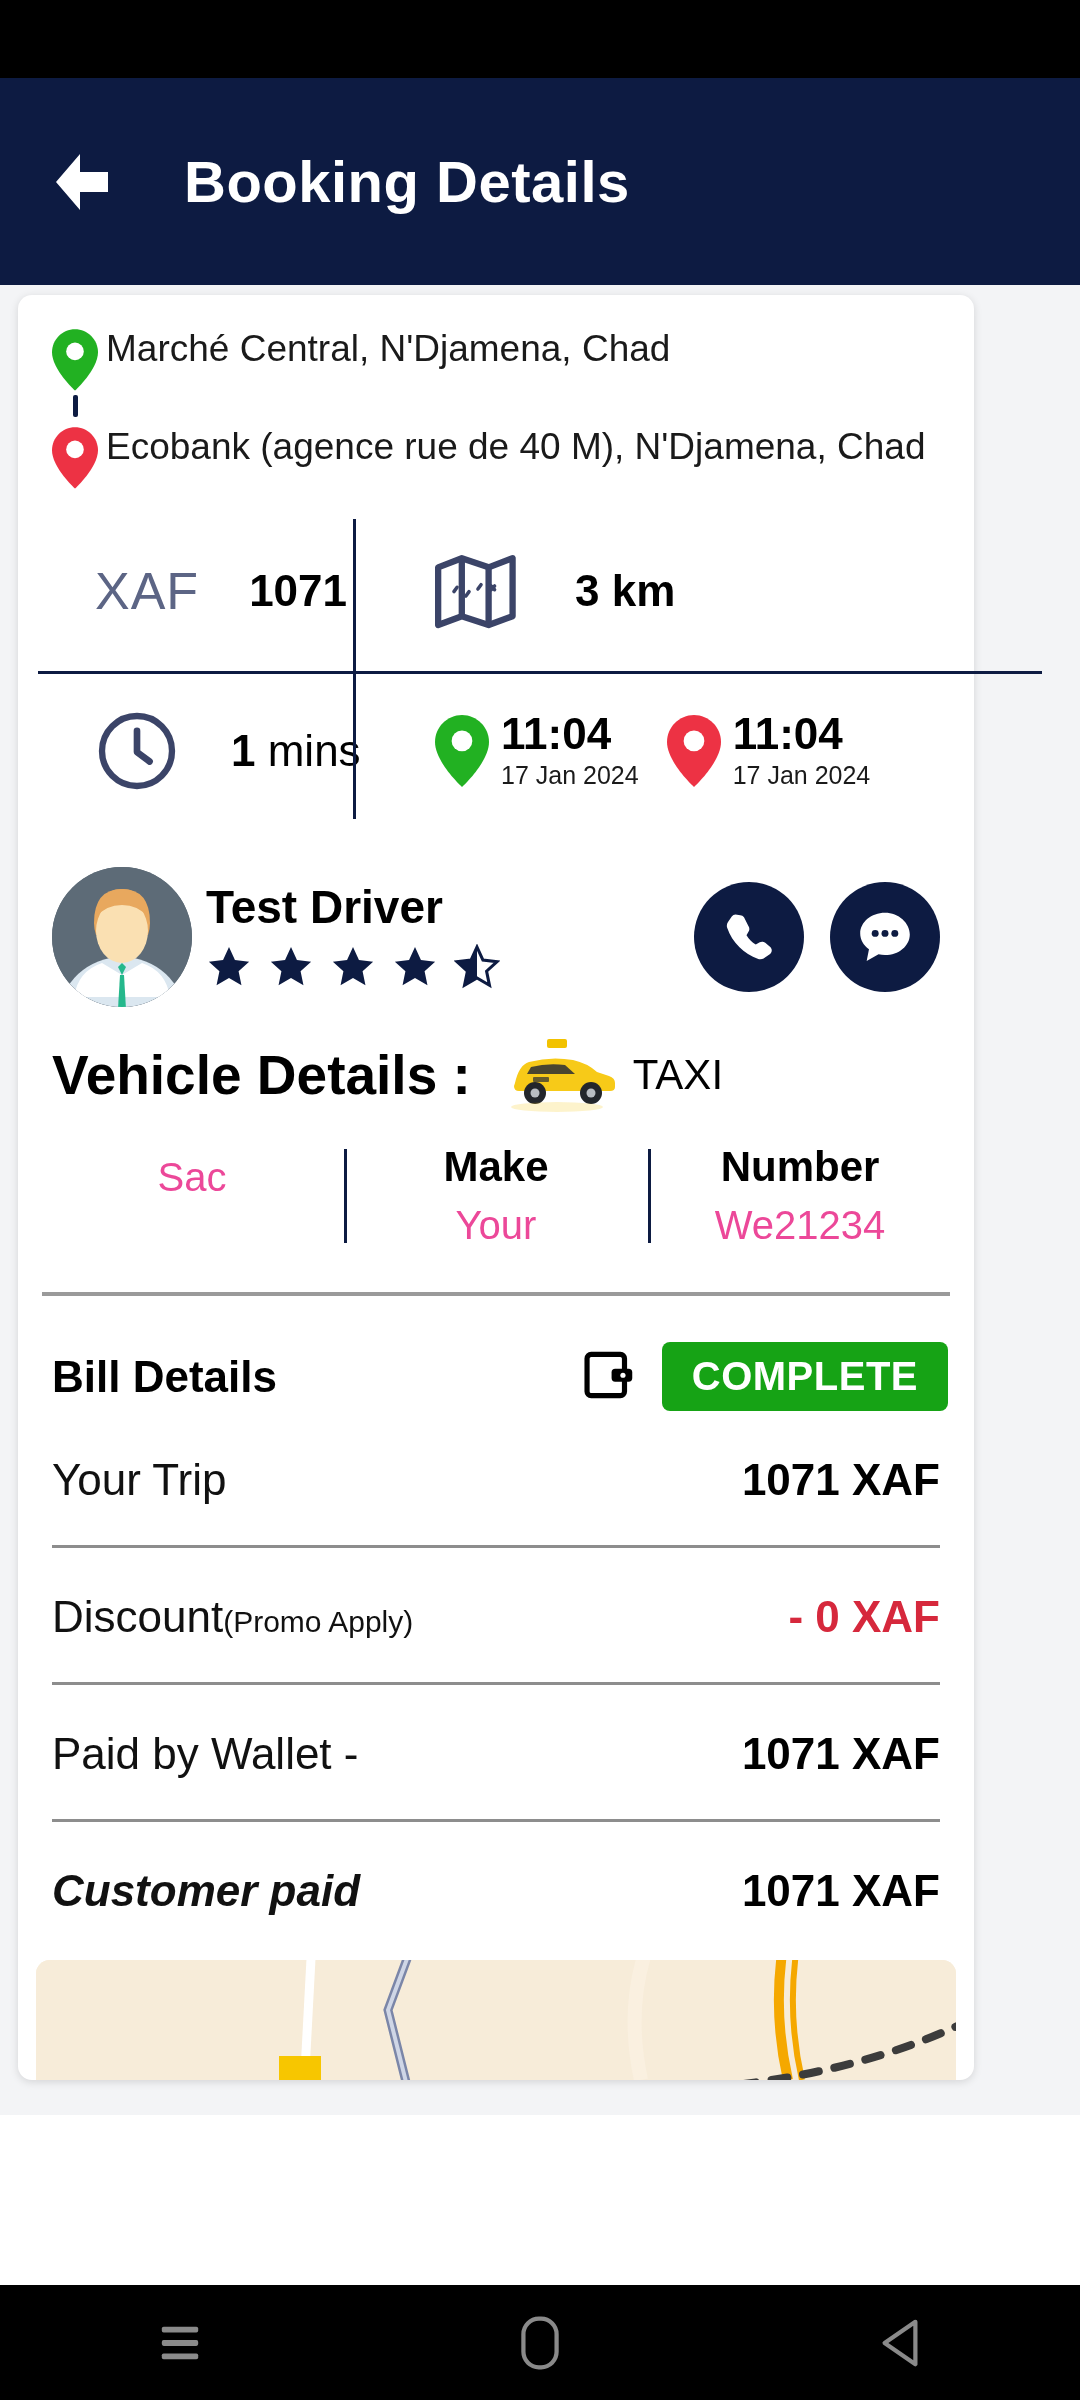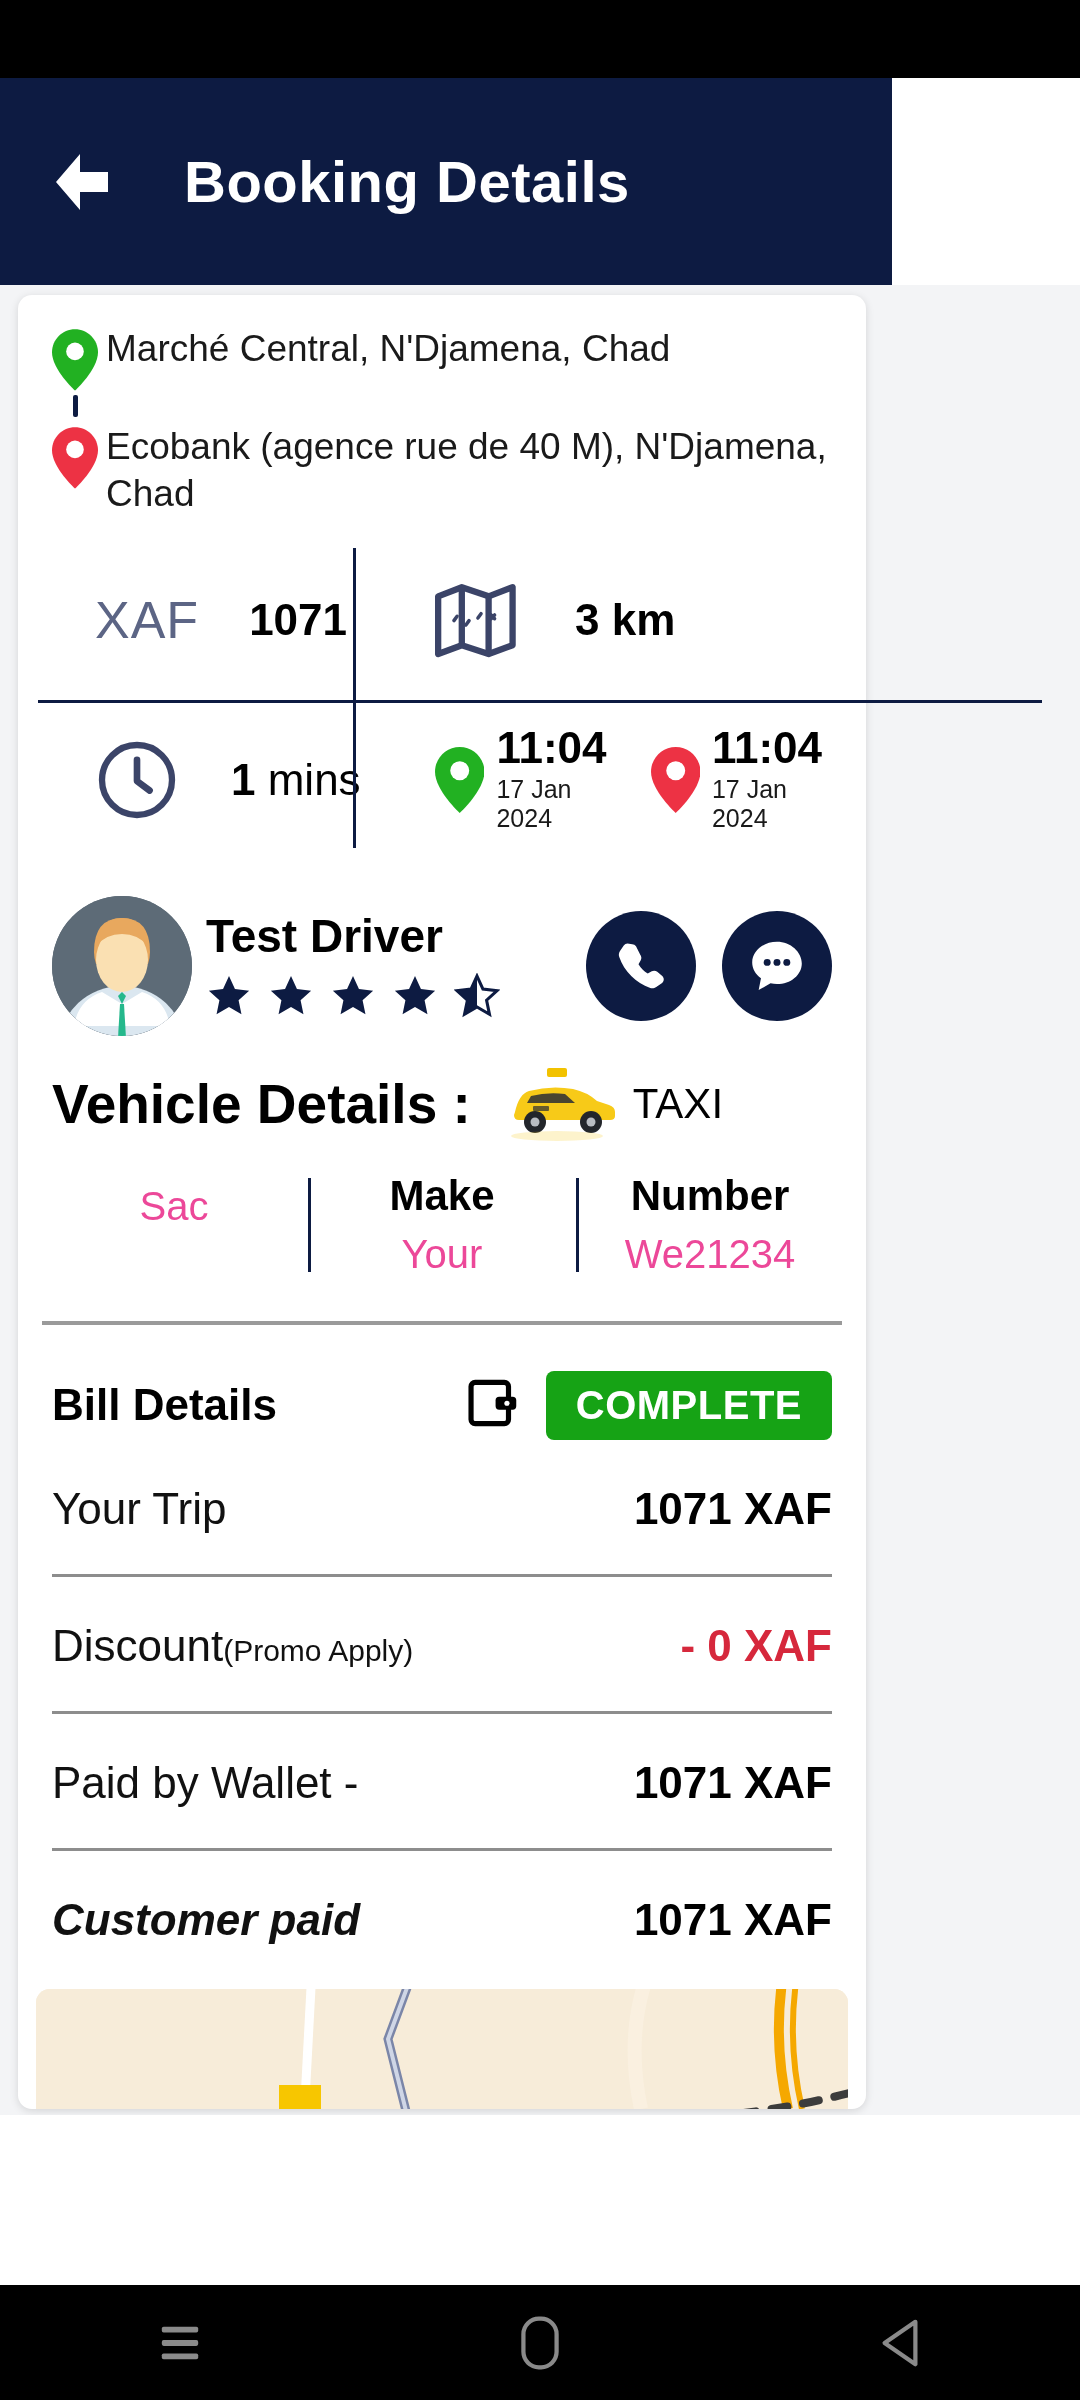--- a/index.html
+++ b/index.html
@@ -12,42 +12,42 @@
   #screen { position:relative; width:1080px; height:2400px; background:#ffffff; }
 
   
   .status-bar {
     position:absolute; top:0; left:0; width:1080px; height:78px;
     background:#000000;
   }
 
   
   .app-bar {
-    position:absolute; top:78px; left:0; width:892px; height:207px;
+    position:absolute; top:78px; left:0; width:1080px; height:207px;
     background:#0d1b42;
     display:flex; align-items:center;
   }
   .back-btn {
     width:120px; margin-left:46px;
     display:flex; align-items:center; justify-content:flex-start;
   }
   .back-arrow { display:block; }
   .app-title {
     color:#ffffff; font-size:58px; font-weight:bold; letter-spacing:0.5px;
     margin-left:18px;
   }
 
   
   .body-area {
     position:absolute; top:285px; left:0; width:1080px; height:1830px;
     background:#f3f4f6; overflow:hidden;
   }
 
   .card {
-    position:absolute; left:18px; top:10px; width:848px;
+    position:absolute; left:18px; top:10px; width:956px;
     background:#ffffff;
     border-radius:14px;
     box-shadow:0 2px 8px rgba(0,0,0,0.13);
     padding:0;
   }
 
   
   .addr-block { padding:28px 0 8px 0; }
   .addr-row { display:flex; align-items:flex-start; padding:0 26px; }
   .pin-col { width:62px; flex:0 0 62px; display:flex; justify-content:center; padding-top:6px; }
@@ -118,21 +118,21 @@
     content:""; position:absolute; left:0; top:6px; width:3px; height:94px; background:#0d1b42;
   }
   .veh-h { font-size:42px; font-weight:bold; color:#000; }
   .veh-v { font-size:40px; color:#ec4899; margin-top:12px; }
 
   .thick-sep { height:4px; background:#9a9a9a; margin:44px 24px 0 24px; }
 
   
   .bill-head {
     display:flex; align-items:center; justify-content:space-between;
-    padding:46px 34px 0 34px;
+    padding:46px 26px 0 34px;
   }
   .bill-title { font-size:44px; font-weight:bold; color:#000; }
   .bill-right { display:flex; align-items:center; }
   .wallet-icon { margin-right:22px; }
   .complete-badge {
     background:#16a315; color:#ffffff; font-size:40px; font-weight:bold;
     padding:12px 30px; border-radius:8px; letter-spacing:0.5px;
   }
 
   .bill-row {

